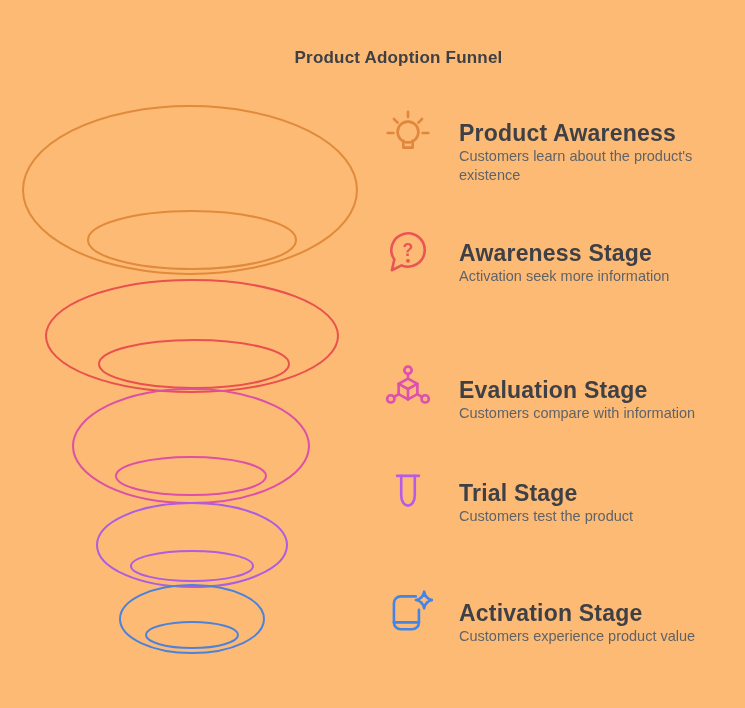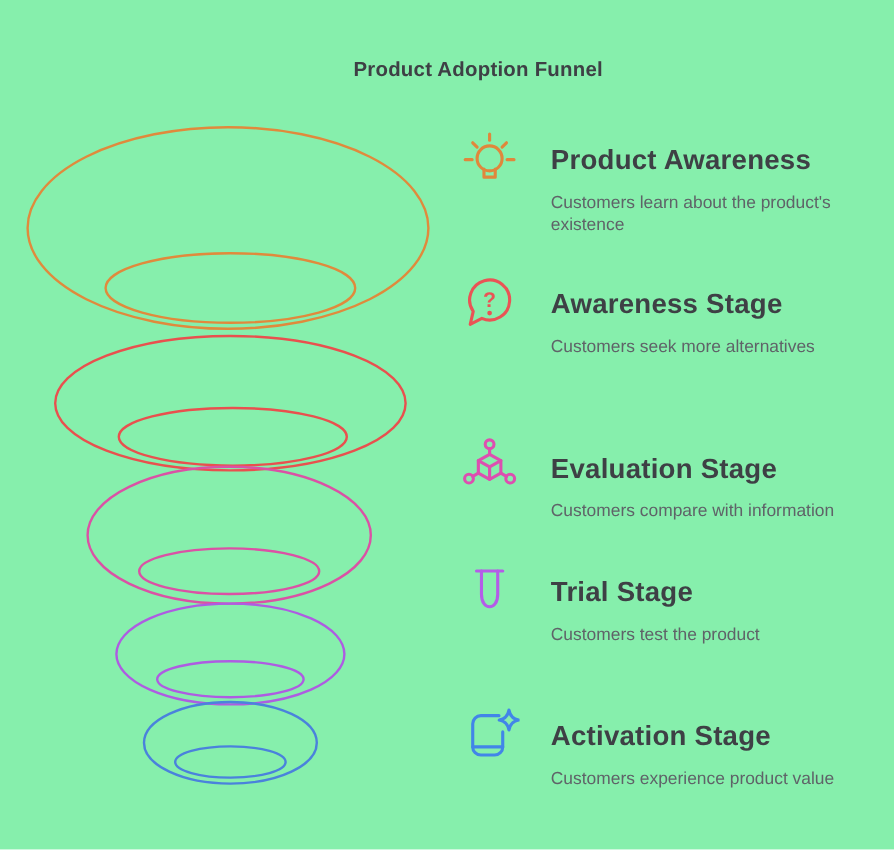--- a/index.html
+++ b/index.html
@@ -5,21 +5,21 @@
   html, body {
     margin: 0;
     padding: 0;
     background: #ffffff;
     font-family: "Liberation Sans", sans-serif;
   }
   .canvas {
     position: relative;
     width: 745px;
     height: 708px;
-    background: #86efac;
+    background: #fdba74;
     overflow: hidden;
   }
   .page-title {
     position: absolute;
     top: 48px;
     left: 52px;
     right: 0;
     text-align: center;
     font-size: 17px;
     font-weight: bold;
@@ -51,21 +51,20 @@
     width: 280px;
   }
   .stage-name {
     margin-top: 15px;
     font-size: 23px;
     font-weight: bold;
     color: #3e4045;
     letter-spacing: 0.2px;
   }
   .stage-desc {
-    margin-top: 13px;
     font-size: 14.5px;
     line-height: 19px;
     color: #5f6368;
     max-width: 275px;
   }
   .s1 { top: 105px; }
   .s2 { top: 225px; }
   .s3 { top: 362px; }
   .s4 { top: 465px; }
   .s5 { top: 585px; }
@@ -117,21 +116,21 @@
   </div>
 
   <div class="stage s2">
     <svg class="stage-icon" viewBox="0 0 48 48" fill="none" stroke-width="2.5" stroke-linecap="round" stroke-linejoin="round" stroke="#ea5455">
       <path d="M10.9 31.2 A16 16 0 1 1 17.8 36.8 L8.5 41.5 Z"></path>
       <text x="24" y="27.5" text-anchor="middle" stroke="none" font-family="Liberation Sans, sans-serif" font-size="17" font-weight="bold" fill="#ea5455">?</text>
       <circle cx="24" cy="32.5" r="1.9" stroke="none" fill="#ea5455"></circle>
     </svg>
     <div class="stage-texts">
       <div class="stage-name">Awareness Stage</div>
-      <div class="stage-desc">Customers seek more alternatives</div>
+      <div class="stage-desc">Activation seek more information</div>
     </div>
   </div>
 
   <div class="stage s3">
     <svg class="stage-icon" viewBox="0 0 48 48" fill="none" stroke-width="2.5" stroke-linecap="round" stroke-linejoin="round" stroke="#dd4fb0">
       <path d="M24 14 L33 19 V29 L24 34 L15 29 V19 Z"></path>
       <path d="M15 19 L24 24 L33 19"></path>
       <path d="M24 24 V34"></path>
       <circle cx="24" cy="6" r="3.5"></circle>
       <circle cx="7.5" cy="33.5" r="3.5"></circle>

